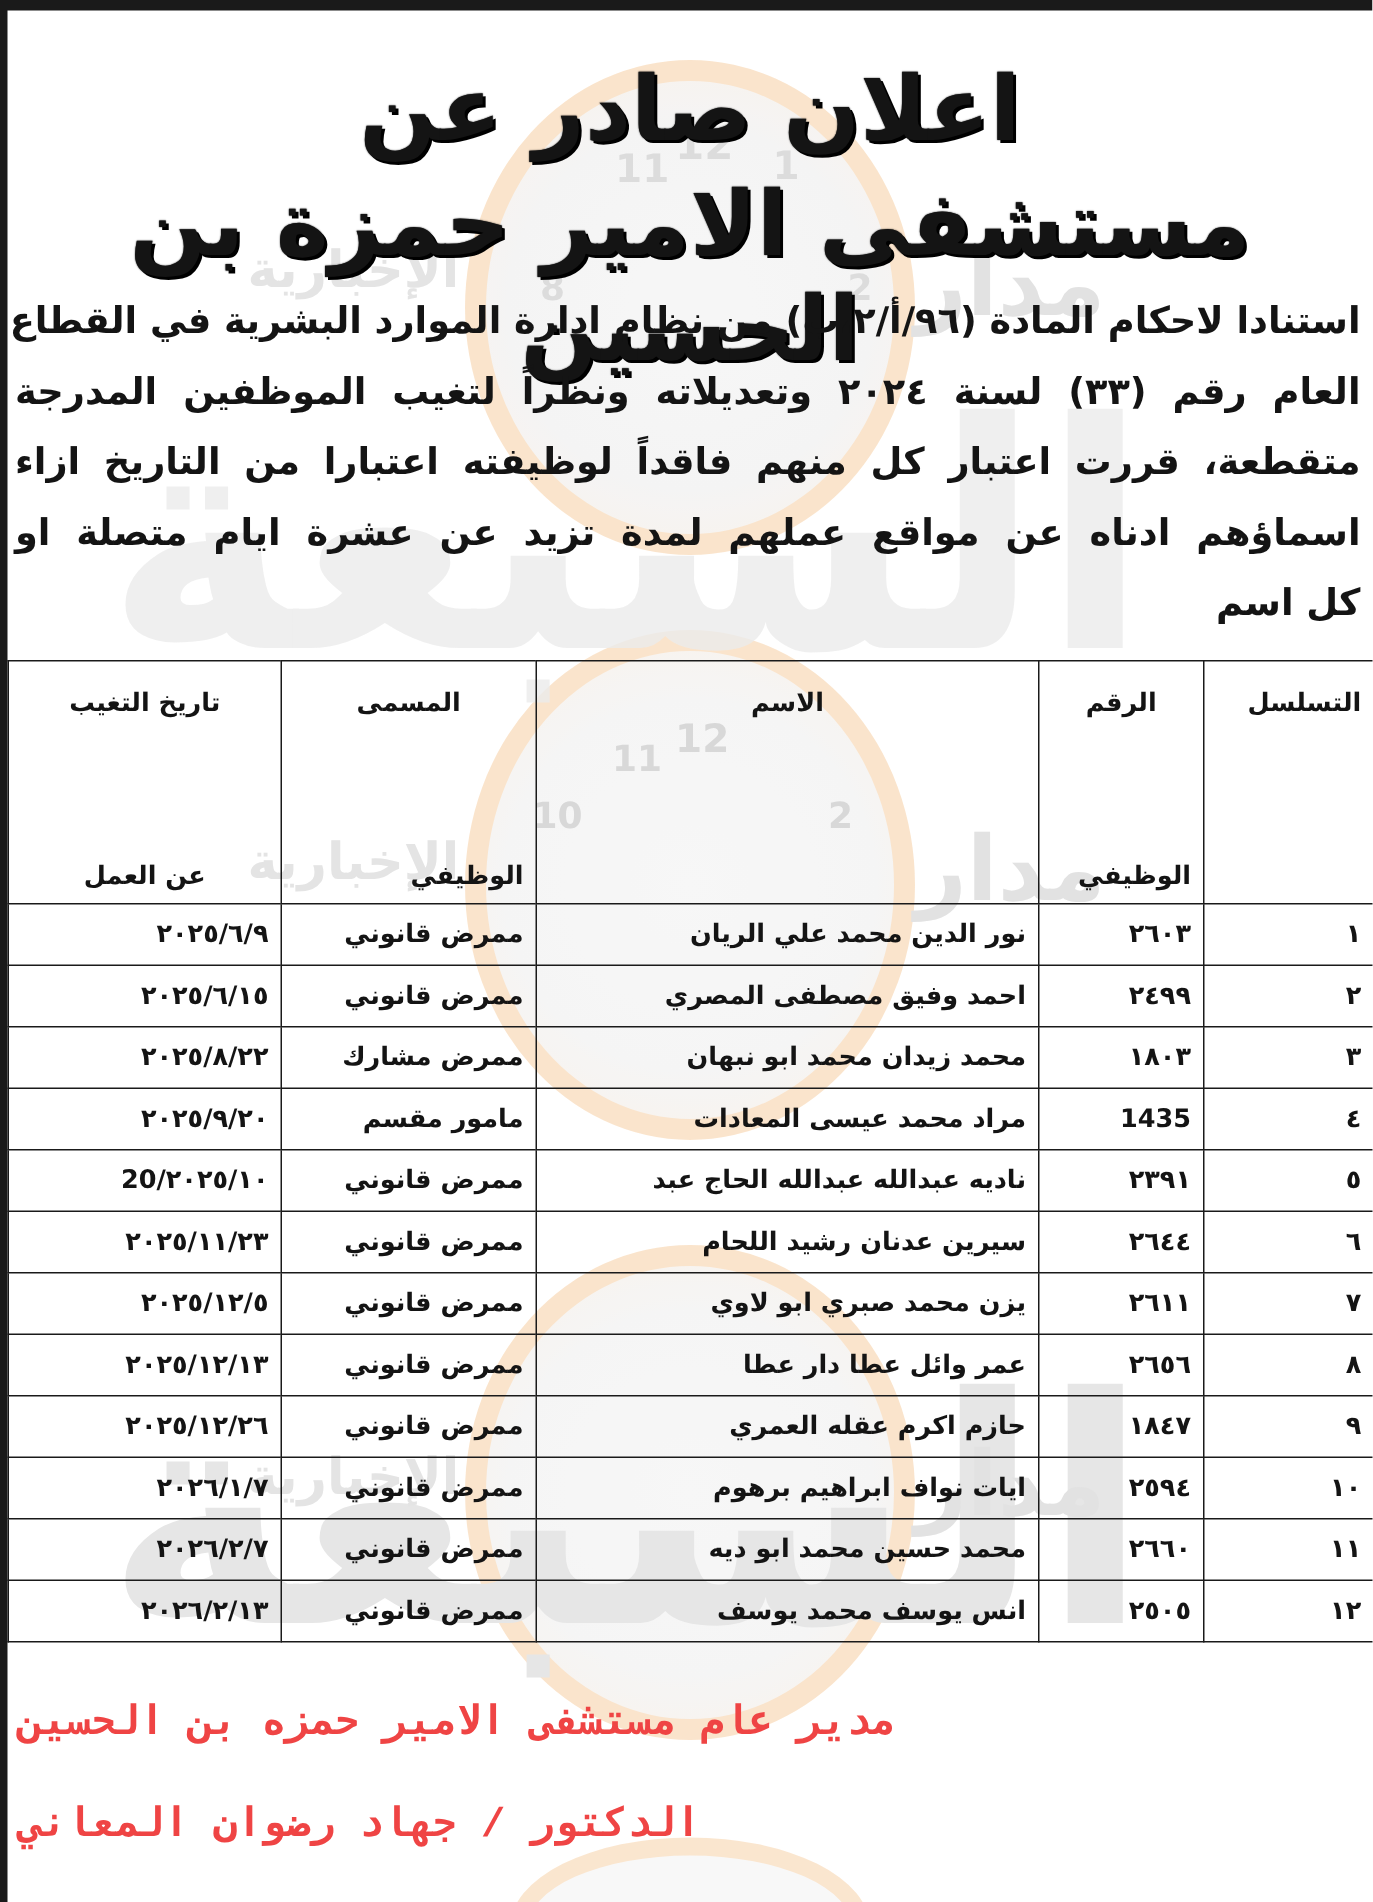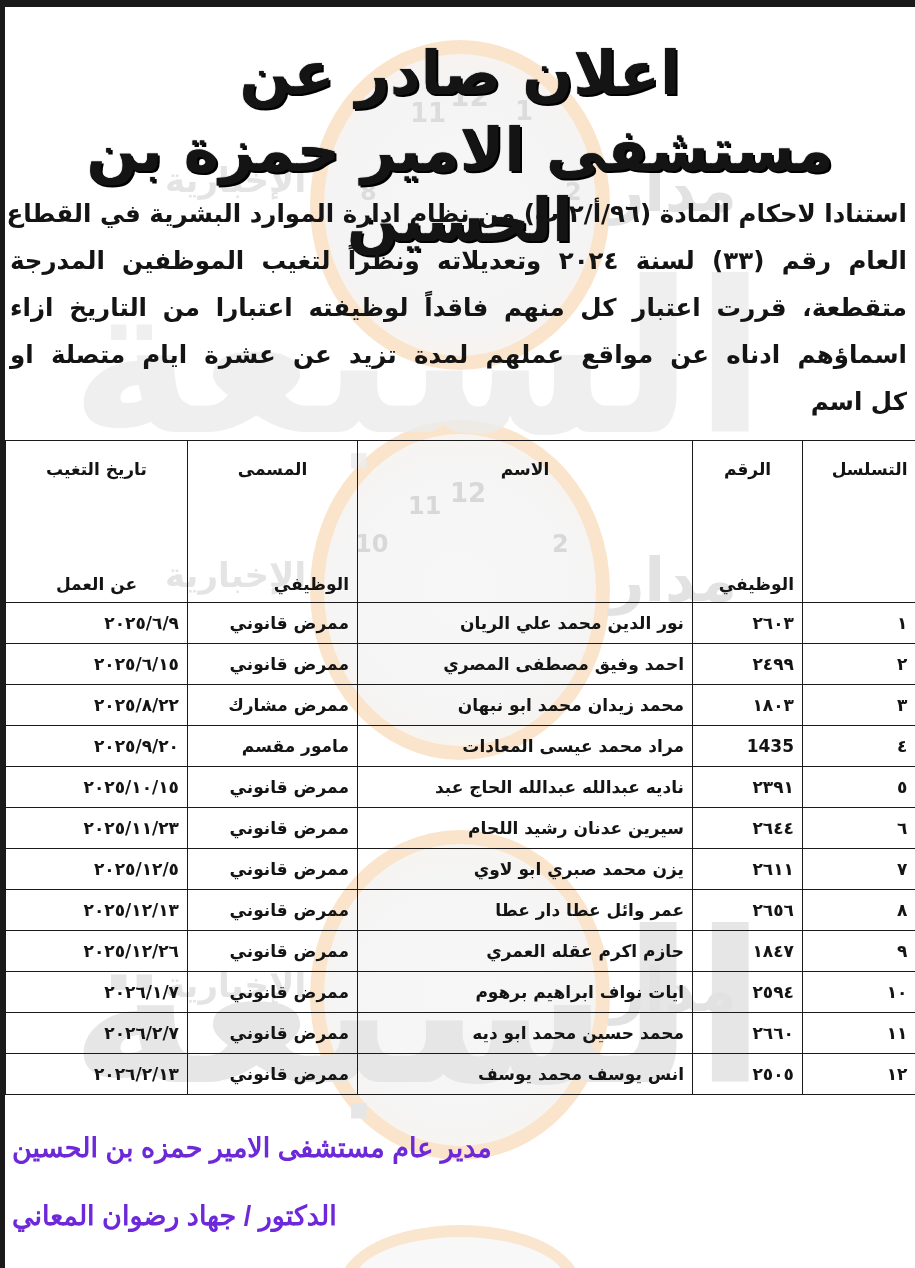--- a/index.html
+++ b/index.html
@@ -133,24 +133,24 @@
   td.col-number { text-align: right; padding-right: 28px; }
   td.col-name { text-align: center; font-size: 18.5px; margin-top: 17px; }
   td.col-title { text-align: center; font-size: 18.5px; }
   td.col-date { text-align: center; font-size: 17px; letter-spacing: 1px; }
 
   .signature {
     position: absolute;
     left: 12px;
     text-align: left;
     direction: rtl;
-    font-family: Liberation Sans, sans-serif;
+    font-family: Liberation Mono, monospace;
     font-weight: bold;
     font-size: 27px;
-    color: #6d28d9;
+    color: #ef4444;
     white-space: nowrap;
   }
 </style>
 </head>
 <body>
 
 <div class="page-frame"></div>
 
 <div class="watermark" style="left:0;top:0;width:915px;height:1268px;">
 
@@ -254,21 +254,21 @@
         <td class="col-number">1435</td>
         <td class="col-name">مراد محمد عيسى المعادات</td>
         <td class="col-title">مامور مقسم</td>
         <td class="col-date">٢٠٢٥/٩/٢٠</td>
       </tr>
       <tr>
         <td class="col-serial">٥</td>
         <td class="col-number">٢٣٩١</td>
         <td class="col-name">ناديه عبدالله عبدالله الحاج عبد</td>
         <td class="col-title">ممرض قانوني</td>
-        <td class="col-date">٢٠٢٥/١٠/١٥</td>
+        <td class="col-date">٢٠٢٥/١٠/20</td>
       </tr>
       <tr>
         <td class="col-serial">٦</td>
         <td class="col-number">٢٦٤٤</td>
         <td class="col-name">سيرين عدنان رشيد اللحام</td>
         <td class="col-title">ممرض قانوني</td>
         <td class="col-date">٢٠٢٥/١١/٢٣</td>
       </tr>
       <tr>
         <td class="col-serial">٧</td>

